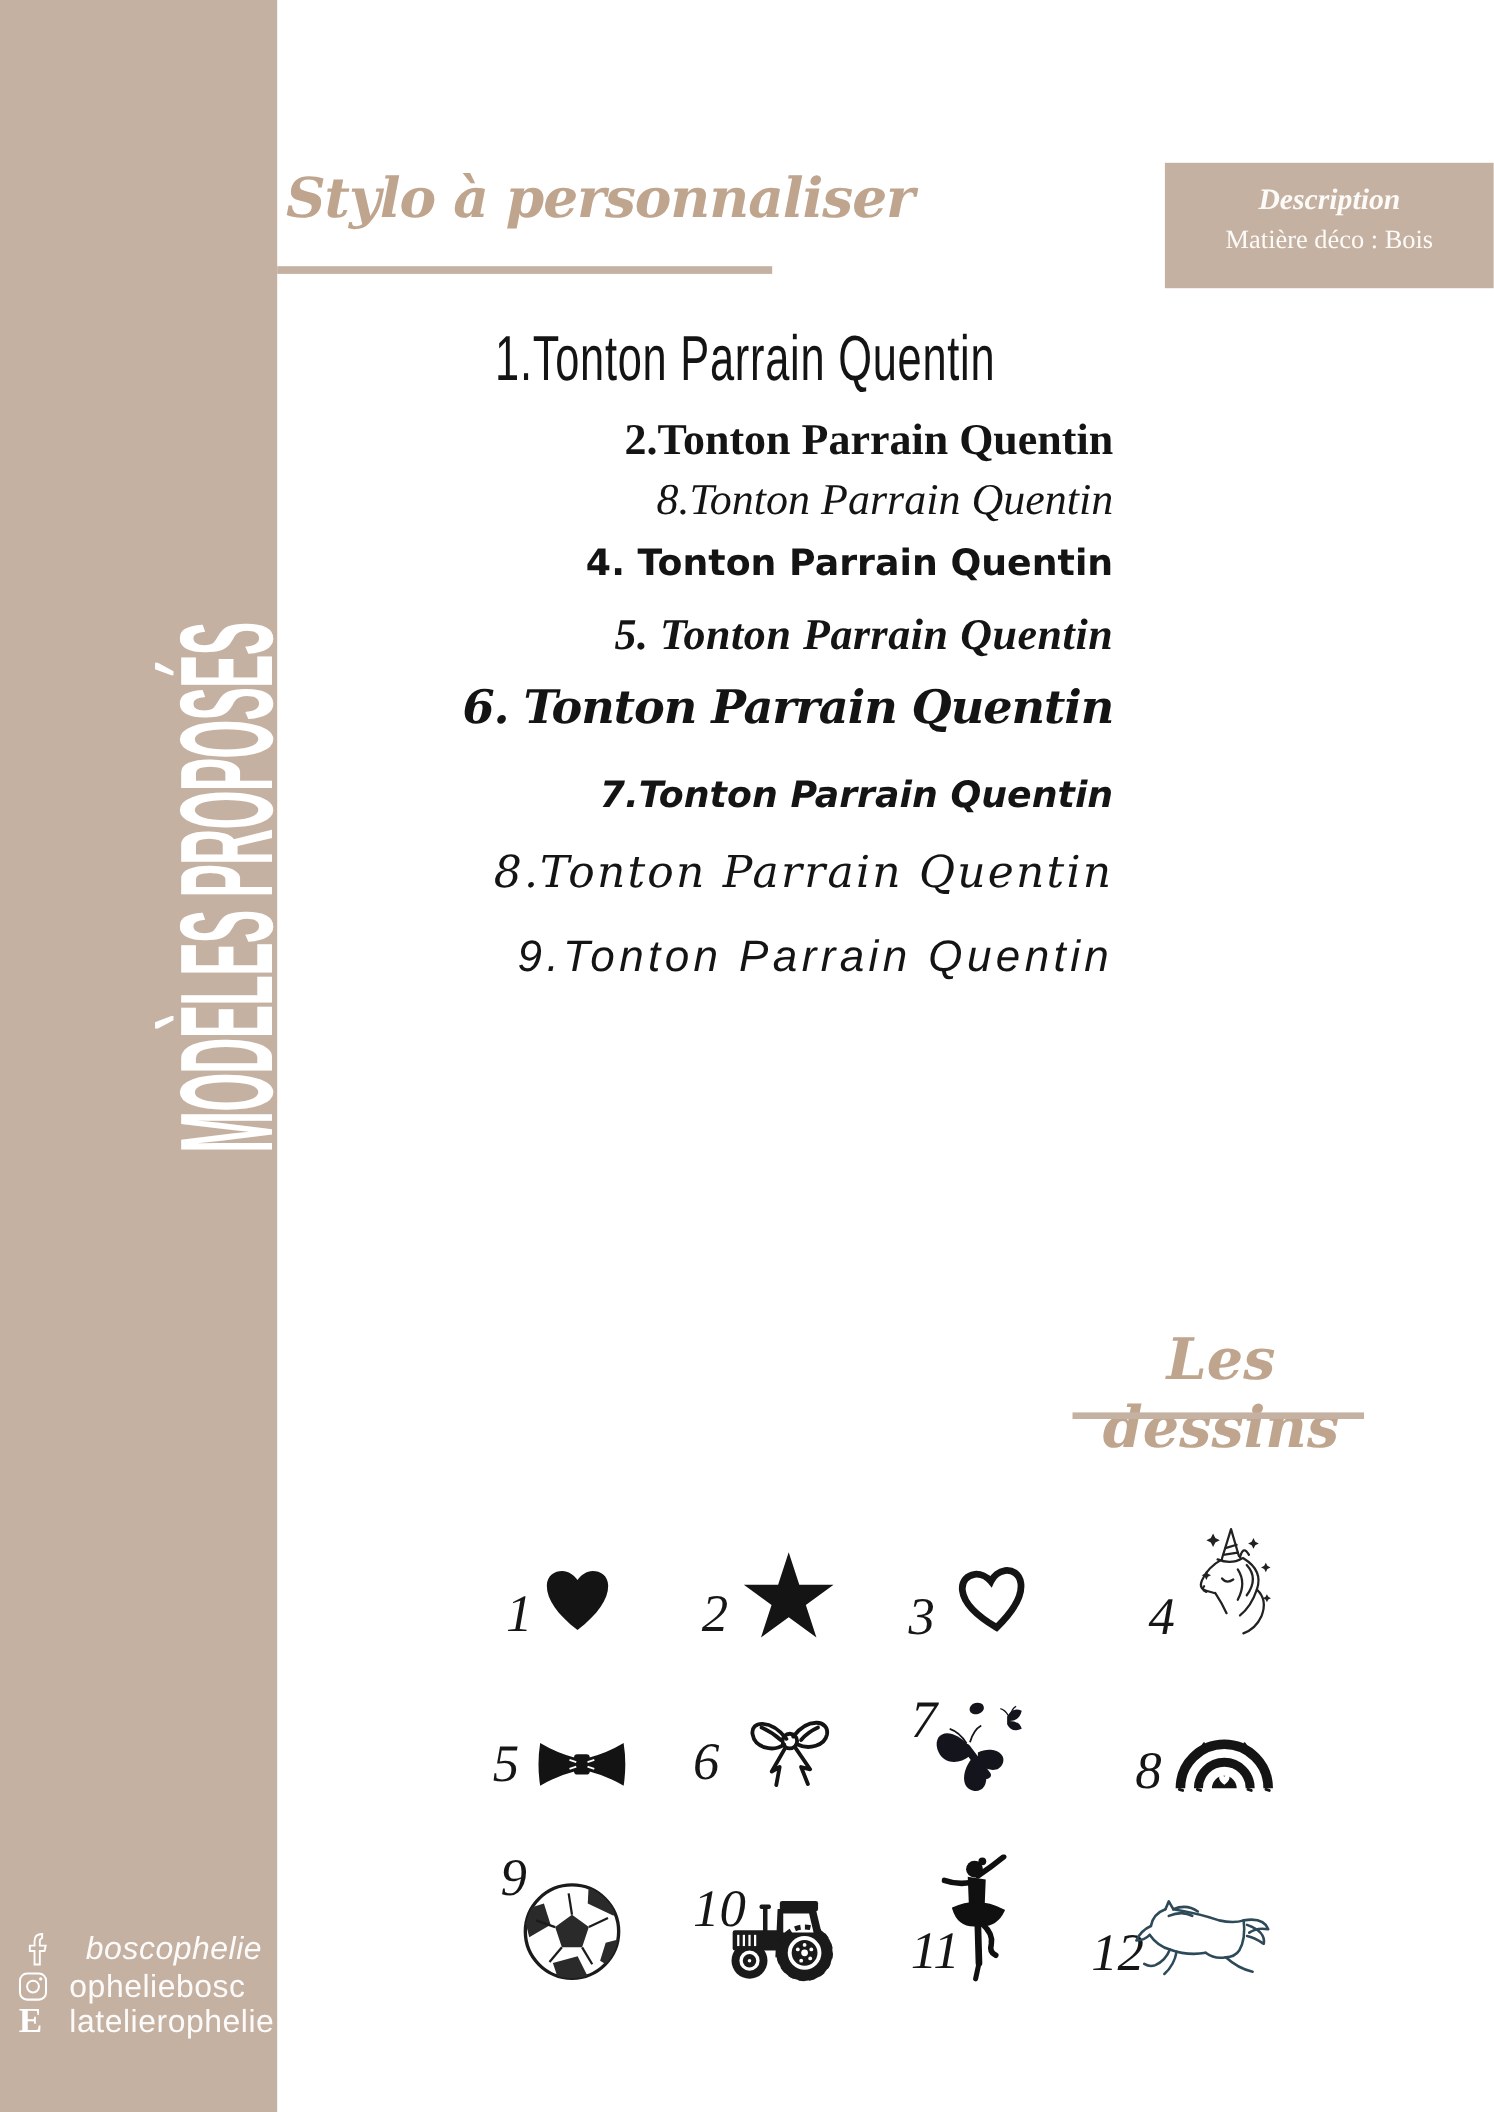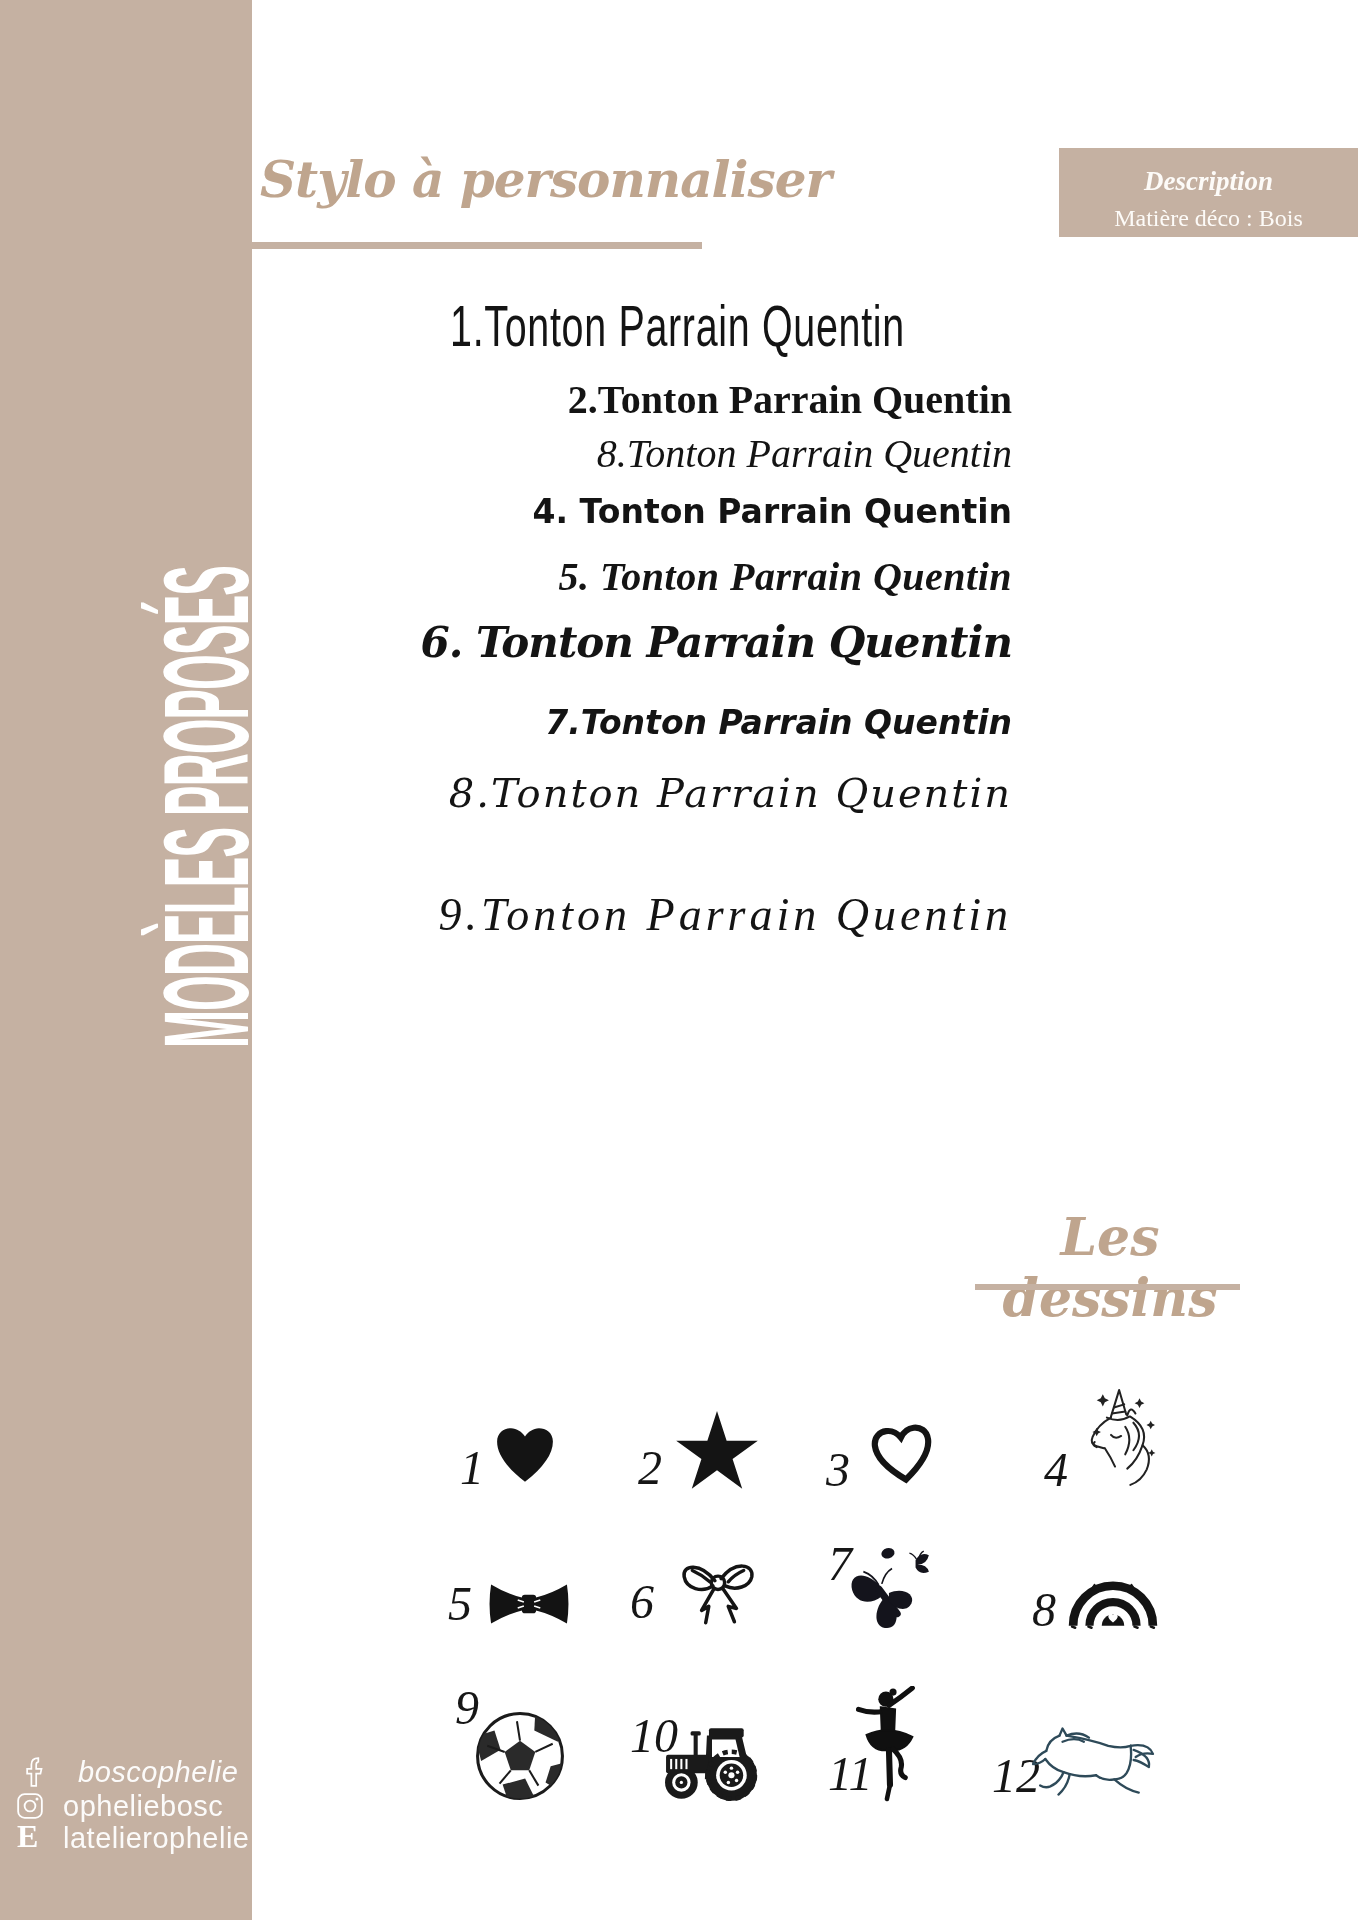--- a/index.html
+++ b/index.html
@@ -17,21 +17,21 @@
   .vlabel .squash{display:inline-block;transform:scaleX(0.38);transform-origin:left;
           letter-spacing:-2px;}
 
   
   .title-script{left:228px;top:150px;width:480px;color:#bfa58e;
           font-family:"DejaVu Serif",serif;font-style:italic;font-weight:bold;
           font-size:50px;letter-spacing:-1px;white-space:nowrap;margin-left:32px;}
   .title-underline{left:252px;top:242px;width:450px;height:7px;background:#c5b1a2;}
 
   
-  .desc-box{left:1059px;top:148px;width:299px;height:89px;background:#c5b1a2;
+  .desc-box{left:1059px;top:148px;width:299px;height:114px;background:#c5b1a2;
           color:#fdfbf8;text-align:center;}
   .desc-title{margin-top:18px;font-family:"Liberation Serif",serif;font-weight:bold;
           font-style:italic;font-size:27px;}
   .desc-line{margin-top:8px;font-family:"Liberation Serif",serif;font-size:24px;}
 
   
   .mrow{left:292px;width:720px;text-align:right;color:#141414;white-space:nowrap;}
   .m1{top:292px;font-size:58px;}
   .m1 .squash{display:inline-block;transform:scaleX(0.68);transform-origin:center;
           font-family:"Liberation Sans",sans-serif;font-weight:400;letter-spacing:1px;}
@@ -39,21 +39,21 @@
   .m3{top:430px;font-family:"Liberation Serif",serif;font-style:italic;font-size:40px;}
   .m4{top:492px;font-family:"DejaVu Sans",sans-serif;font-weight:bold;font-size:33px;}
   .m5{top:553px;font-family:"Liberation Serif",serif;font-weight:bold;font-style:italic;
       font-size:40px;letter-spacing:.5px;}
   .m6{top:618px;font-family:"DejaVu Serif",serif;font-weight:bold;font-style:italic;
       font-size:42px;letter-spacing:-1px;}
   .m7{top:703px;font-family:"DejaVu Sans",sans-serif;font-weight:bold;font-style:italic;
       font-size:33px;}
   .m8{top:770px;font-family:"DejaVu Serif",serif;font-style:italic;font-size:40px;
       letter-spacing:2px;}
-  .m9{top:888px;font-family:Liberation Serif, serif;font-style:italic;font-size:46px;
+  .m9{top:848px;font-family:Liberation Sans, sans-serif;font-style:italic;font-size:40px;
       letter-spacing:4px;}
 
   
   .dessins-title{left:960px;top:1206px;width:300px;text-align:center;color:#bfa58e;
       font-family:"DejaVu Serif",serif;font-style:italic;font-weight:bold;font-size:52px;}
   .dessins-underline{left:975px;top:1284px;width:265px;height:6px;background:#c5b1a2;}
 
   .dnum{color:#161616;font-family:"Liberation Serif",serif;font-style:italic;
       font-size:48px;line-height:1;}
   .n1{left:460px;top:1444px;}  .n2{left:638px;top:1444px;}

